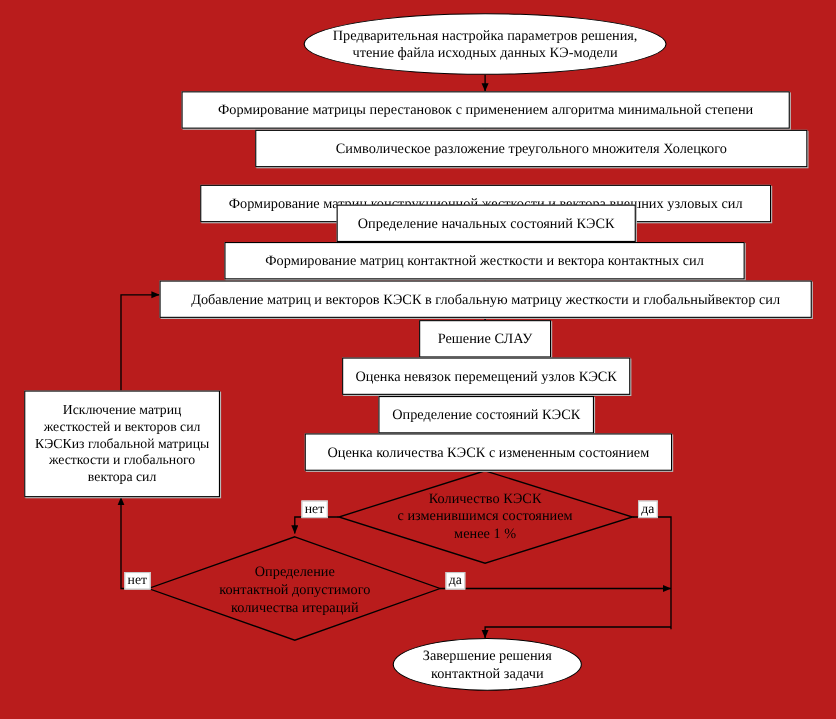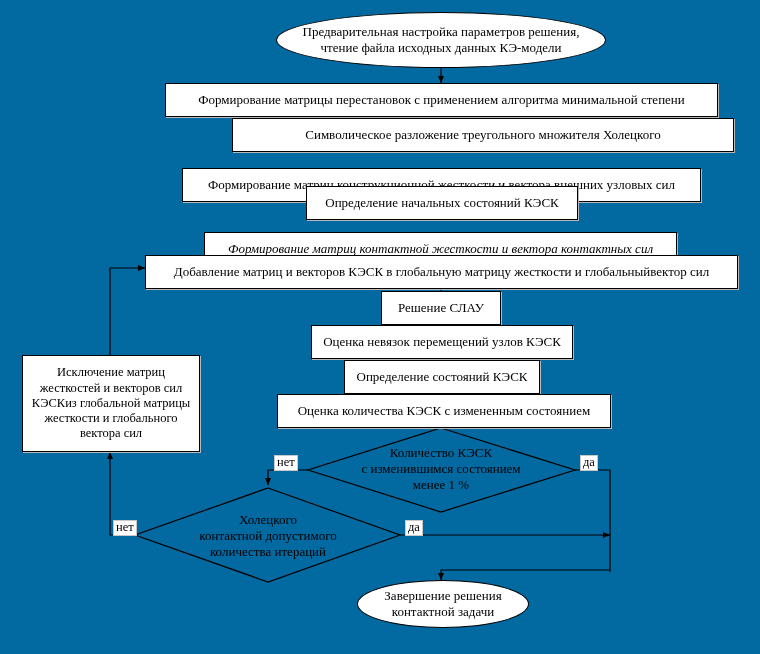--- a/index.html
+++ b/index.html
@@ -4,21 +4,21 @@
 <style>
   html, body {
     margin: 0;
     padding: 0;
     background: #ffffff;
   }
   #canvas {
     position: relative;
     width: 760px;
     height: 654px;
-    background: #0369a1;
+    background: #b91c1c;
     font-family: "Liberation Serif", "DejaVu Serif", serif;
     overflow: hidden;
   }
   #wires {
     position: absolute;
     left: 0;
     top: 0;
     width: 760px;
     height: 654px;
     pointer-events: none;
@@ -114,21 +114,21 @@
   </div>
 
   <div class="node proc fs13" style="left:182px; top:168px; width:519px; height:28px;">
     <span>Формирование матриц конструкционной жесткости и вектора внешних узловых сил</span>
   </div>
 
   <div class="node proc fs13" style="left:306px; top:186px; width:272px; height:27px;">
     <span>Определение начальных состояний КЭСК</span>
   </div>
 
-  <div class="node proc fs13" style="left:204px; top:232px; width:473px; height:15px;font-style:italic;">
+  <div class="node proc fs13" style="left:204px; top:220px; width:473px; height:15px;">
     <span>Формирование матриц контактной жесткости и вектора контактных сил</span>
   </div>
 
   <div class="node proc fs13" style="left:145px; top:255px; width:593px; height:28px;">
     <span>Добавление матриц и векторов КЭСК в глобальную матрицу жесткости и глобальныйвектор сил</span>
   </div>
 
   <div class="node proc fs13" style="left:381px; top:291px; width:120px; height:26px;">
     <span>Решение СЛАУ</span>
   </div>
@@ -153,21 +153,21 @@
     <span>Завершение решения контактной задачи</span>
   </div>
 
   <div class="dtext fs13" style="left:341px; top:445px; width:200px;">
     <div>Количество КЭСК</div>
     <div>с изменившимся состоянием</div>
     <div>менее 1 %</div>
   </div>
 
   <div class="dtext fs13" style="left:178px; top:512px; width:180px;">
-    <div>Холецкого</div>
+    <div>Определение</div>
     <div>контактной допустимого</div>
     <div>количества итераций</div>
   </div>
 
   <div class="diamond-label fs12" style="left:274px; top:455px;">нет</div>
 
   <div class="diamond-label fs12" style="left:580px; top:455px;">да</div>
 
   <div class="diamond-label fs12" style="left:113px; top:520px;">нет</div>
 

